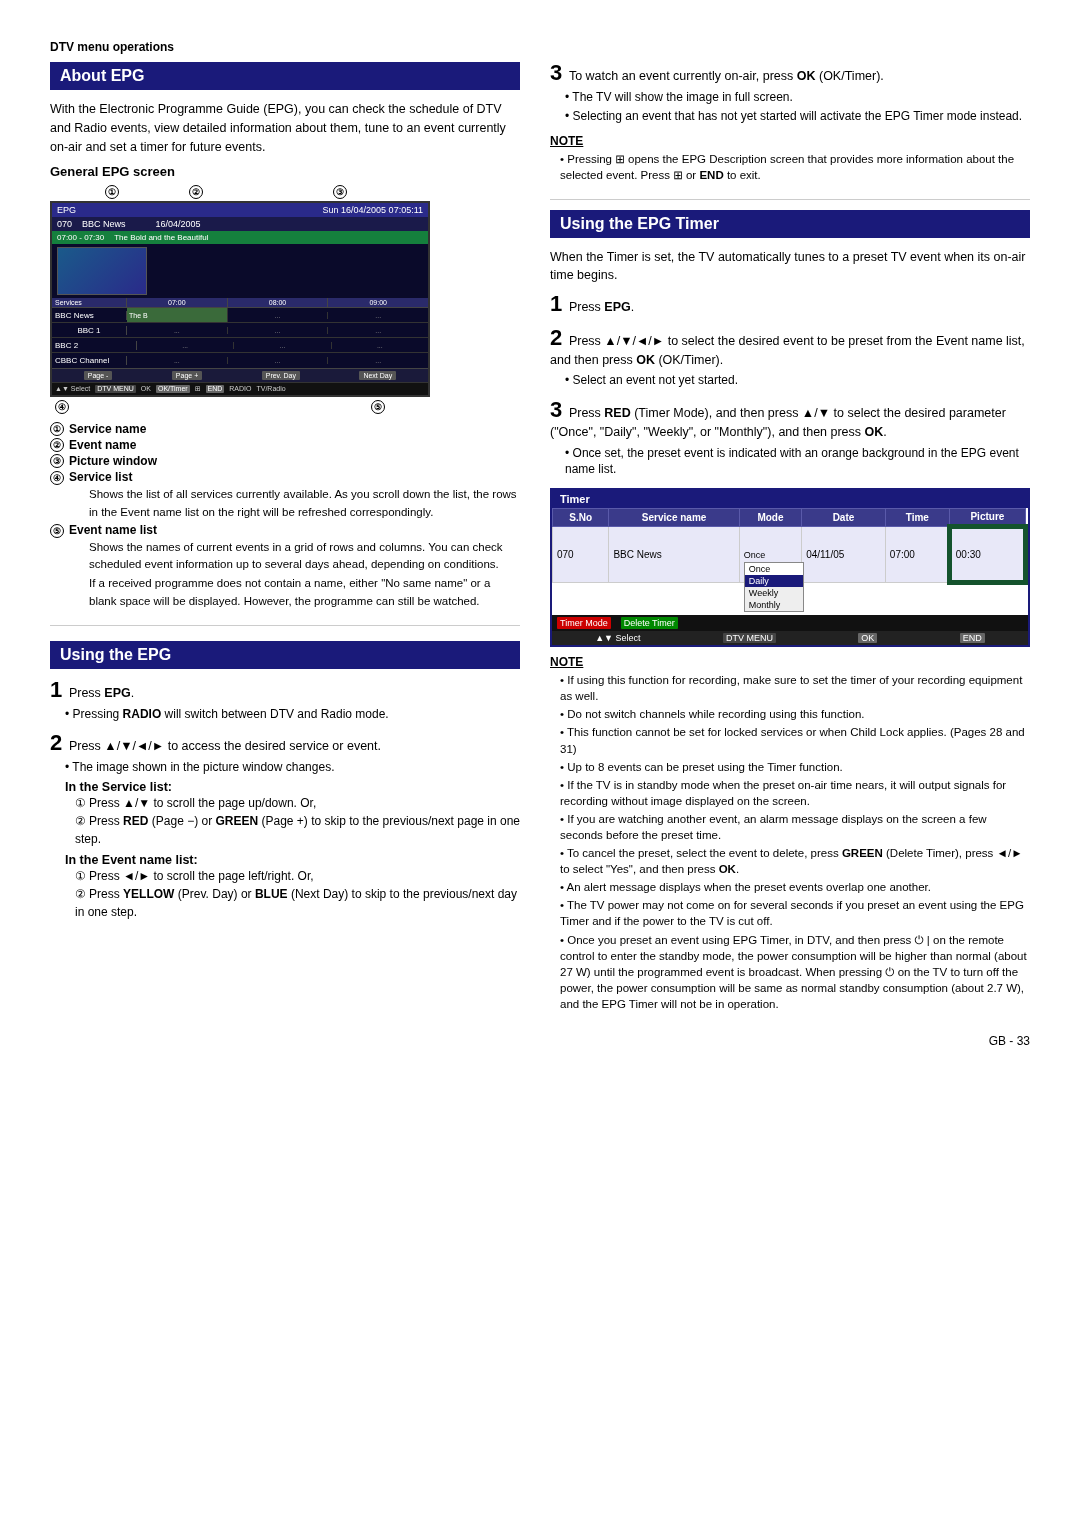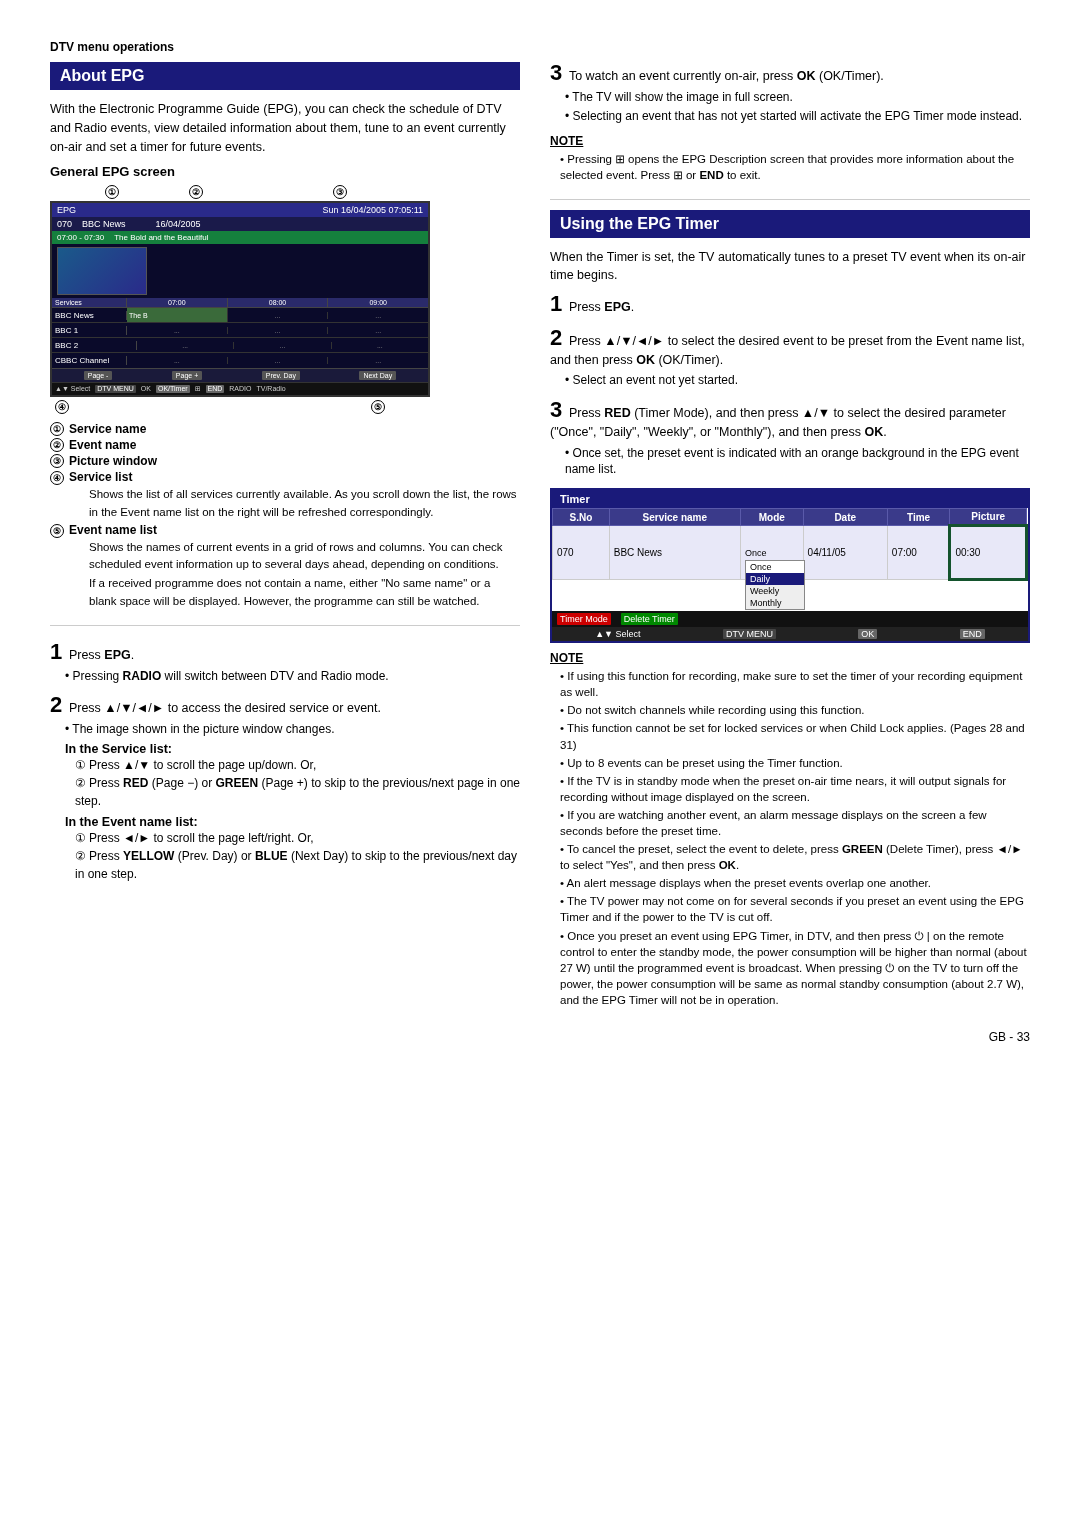--- a/index.html
+++ b/index.html
@@ -230,21 +230,21 @@
                 <div style="flex:1; text-align:center; padding:1px;">09:00</div>
               </div>
 
               <div style="display:flex; border-bottom:1px solid #333; height:15px; align-items:center;">
                 <div style="width:75px; flex-shrink:0; padding:0 3px; font-size:8px; color:#fff; border-right:1px solid #444;">BBC News</div>
                 <div style="flex:1; border-right:1px solid #333; font-size:7px; color:#fff; padding:0 2px; background:#3a6a3a; height:100%; display:flex; align-items:center;">The B</div>
                 <div style="flex:1; border-right:1px solid #333; font-size:7px; color:#888; padding:0 2px; text-align:center;">...</div>
                 <div style="flex:1; font-size:7px; color:#888; padding:0 2px; text-align:center;">...</div>
               </div>
               <div style="display:flex; border-bottom:1px solid #333; height:15px; align-items:center;">
-                <div style="width:75px; flex-shrink:0; padding:0 3px; font-size:8px; color:#fff; border-right:1px solid #444;">BBC 1</div>
+                <div style="width:75px; flex-shrink:0; padding:0 3px; font-size:8px; color:#fff; border-right:1px solid #444;text-align:center;">BBC 1</div>
                 <div style="flex:1; border-right:1px solid #333; font-size:7px; color:#888; padding:0 2px; text-align:center;">...</div>
                 <div style="flex:1; border-right:1px solid #333; font-size:7px; color:#888; padding:0 2px; text-align:center;">...</div>
                 <div style="flex:1; font-size:7px; color:#888; padding:0 2px; text-align:center;">...</div>
               </div>
               <div style="display:flex; border-bottom:1px solid #333; height:15px; align-items:center;">
                 <div style="width:85px; flex-shrink:0; padding:0 3px; font-size:8px; color:#fff; border-right:1px solid #444;">BBC 2</div>
                 <div style="flex:1; border-right:1px solid #333; font-size:7px; color:#888; padding:0 2px; text-align:center;">...</div>
                 <div style="flex:1; border-right:1px solid #333; font-size:7px; color:#888; padding:0 2px; text-align:center;">...</div>
                 <div style="flex:1; font-size:7px; color:#888; padding:0 2px; text-align:center;">...</div>
               </div>
@@ -310,20 +310,21 @@
               <div class="label-sub">Shows the names of current events in a grid of rows and columns. You can check scheduled event information up to several days ahead, depending on conditions.</div>
               <div class="label-sub">If a received programme does not contain a name, either "No same name" or a blank space will be displayed. However, the programme can still be watched.</div>
             </div>
           </div>
         </div>
       </div>
 
       <hr class="section-divider">
 
       <div>
+        <div class="section-header">Using the EPG</div>
 
         <div class="step-block">
           <span class="step-num">1</span>
           <span class="step-line">Press <strong>EPG</strong>.</span>
           <ul class="bullet-list">
             <li>Pressing <strong>RADIO</strong> will switch between DTV and Radio mode.</li>
           </ul>
         </div>
 
         <div class="step-block">
@@ -423,21 +424,21 @@
                     <div style="position:absolute; left:0; top:12px; background:#eee; border:1px solid #888; z-index:10; width:60px;">
                       <div style="padding:1px 4px; font-size:9px; background:#fff;">Once</div>
                       <div style="padding:1px 4px; font-size:9px; background:#1a1a7a; color:#fff;">Daily</div>
                       <div style="padding:1px 4px; font-size:9px;">Weekly</div>
                       <div style="padding:1px 4px; font-size:9px;">Monthly</div>
                     </div>
                   </div>
                 </td>
                 <td style="padding:2px 4px; border:1px solid #ccc; font-size:10px;">04/11/05</td>
                 <td style="padding:2px 4px; border:1px solid #ccc; font-size:10px;">07:00</td>
-                <td style="padding:20px 4px; border:3px solid #14532d; font-size:10px;">00:30</td>
+                <td style="padding:20px 4px; border:5px solid #14532d; font-size:10px;">00:30</td>
               </tr>
             </tbody>
           </table>
 
           <div style="display:flex; gap:10px; background:#111; padding:2px 5px; font-size:9px; color:#fff; margin-top:30px;">
             <span style="background:#c00; padding:1px 3px; border-radius:1px;">Timer Mode</span>
             <span style="background:#080; padding:1px 3px; border-radius:1px;">Delete Timer</span>
           </div>
           <div style="display:flex; justify-content:space-around; background:#222; padding:2px; font-size:9px; color:#fff;">
             <span>▲▼ Select</span>

